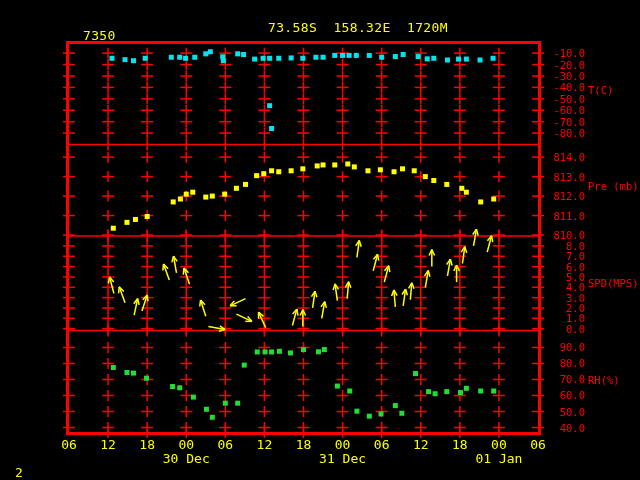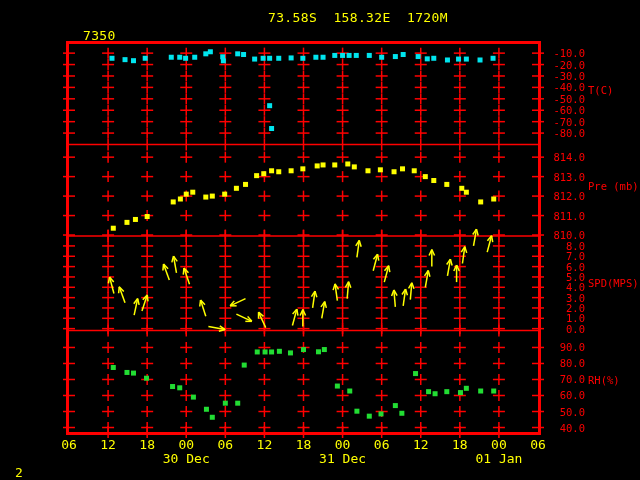--- a/index.html
+++ b/index.html
@@ -1,20 +1,20 @@
 <!DOCTYPE html>
 <html><head>
 <meta charset="utf-8">
 <style>
   html,body{margin:0;padding:0;background:#000;}
   #screen{position:relative;width:640px;height:480px;background:#000;overflow:hidden;
           font-family:"DejaVu Sans Mono",monospace;}
   .hdr{position:absolute;color:#ffff00;font-size:13px;letter-spacing:.35px;white-space:pre;}
   #station{left:83px;top:28px;text-align:right;}
-  #loc{left:268px;top:10px;}
+  #loc{left:268px;top:20px;}
   #period{left:66px;top:23px;}
   #pagenum{left:15px;top:465px;}
   svg text{font-family:"DejaVu Sans Mono",monospace;}
 </style>
 </head>
 <body>
 
 <div id="screen">
   <span id="station" class="hdr">7350</span>
   <span id="loc" class="hdr">73.58S  158.32E  1720M</span>

